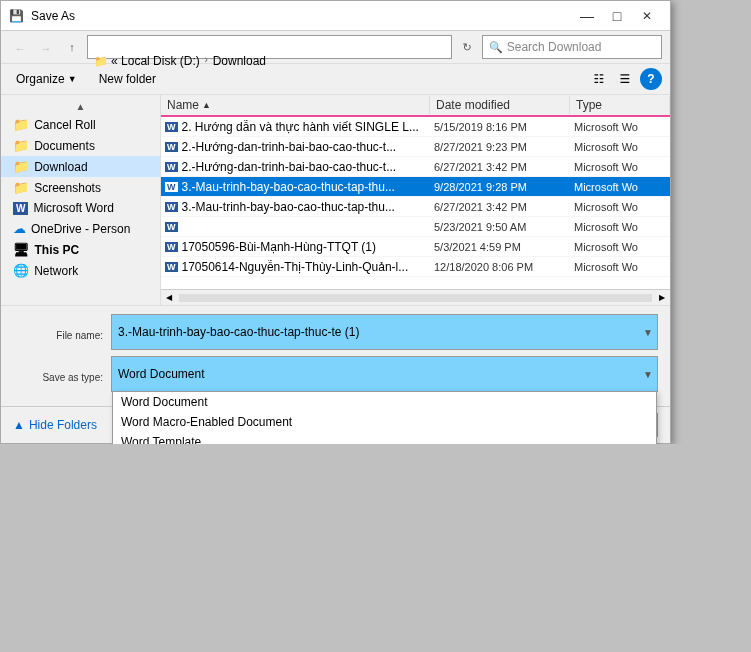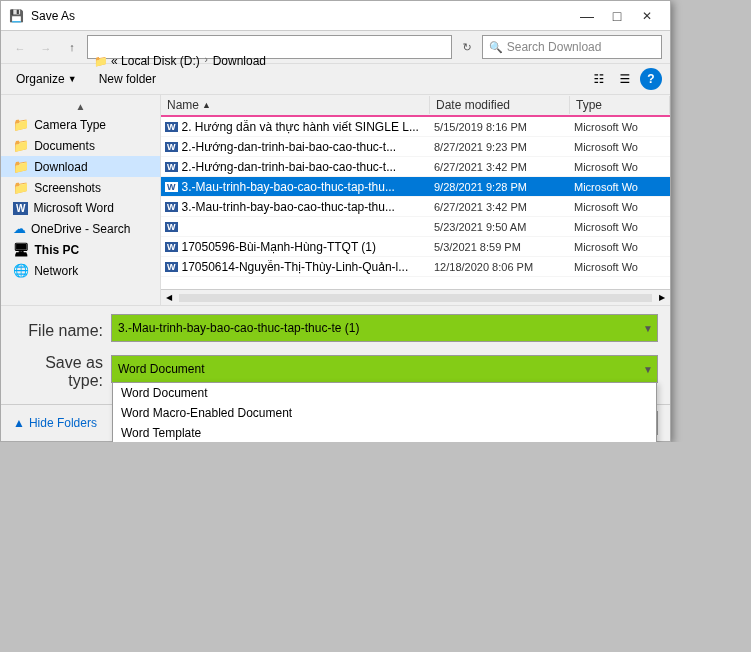--- a/index.html
+++ b/index.html
@@ -218,30 +218,30 @@
     }
     .form-row {
       display: flex;
       align-items: center;
       margin-bottom: 6px;
       gap: 8px;
     }
     .form-label {
       width: 90px;
       text-align: right;
-      font-size: 16px;
+      font-size: 10px;
       color: #333;
       flex-shrink: 0;
       margin-top: 6px;
     }
     .form-input-box {
       flex: 1;
-      height: 28px;
+      height: 36px;
       border: 1px solid #999;
-      background: #84cc16;
+      background: #7dd3fc;
       display: flex; align-items: center;
       padding: 0 6px;
       font-size: 12px;
       position: relative;
     }
     .form-input-text { flex: 1; overflow: hidden; text-overflow: ellipsis; white-space: nowrap; }
     .form-dropdown-arrow {
       font-size: 10px; color: #555;
       position: absolute; right: 4px;
     }
@@ -339,41 +339,41 @@
       </div>
     </div>
   </div>
 
   <div class="content-area">
 
     <div class="sidebar">
       <div class="sidebar-scroll-arrow">▲</div>
       <div class="sidebar-item">
         <span class="icon folder-icon">📁</span>
-        <span>Camera Type</span>
+        <span>Cancel Roll</span>
       </div>
       <div class="sidebar-item">
         <span class="icon folder-icon">📁</span>
         <span>Documents</span>
       </div>
       <div class="sidebar-item selected">
         <span class="icon folder-icon">📁</span>
         <span>Download</span>
       </div>
       <div class="sidebar-item">
         <span class="icon folder-icon">📁</span>
         <span>Screenshots</span>
       </div>
       <div class="sidebar-item">
         <span class="icon word-icon" style="background:#2b579a;color:#fff;padding:1px 3px;font-size:10px;font-weight:bold;">W</span>
         <span>Microsoft Word</span>
       </div>
       <div class="sidebar-item">
         <span class="icon" style="color:#0078d7;">☁</span>
-        <span>OneDrive - Search</span>
+        <span>OneDrive - Person</span>
       </div>
       <div class="sidebar-item" style="font-weight:bold;">
         <span class="icon">🖥</span>
         <span>This PC</span>
       </div>
       <div class="sidebar-item">
         <span class="icon">🌐</span>
         <span>Network</span>
       </div>
     </div>
@@ -444,21 +444,21 @@
           </div>
           <div class="file-date">5/23/2021 9:50 AM</div>
           <div class="file-type">Microsoft Wo</div>
         </div>
 
         <div class="file-row">
           <div class="file-cell-name">
             <span class="file-icon" style="background:#2b579a;color:#fff;padding:0px 2px;font-size:9px;font-weight:bold;">W</span>
             <span class="file-name-text">17050596-Bùi-Mạnh-Hùng-TTQT (1)</span>
           </div>
-          <div class="file-date">5/3/2021 8:59 PM</div>
+          <div class="file-date">5/3/2021 4:59 PM</div>
           <div class="file-type">Microsoft Wo</div>
         </div>
 
         <div class="file-row">
           <div class="file-cell-name">
             <span class="file-icon" style="background:#2b579a;color:#fff;padding:0px 2px;font-size:9px;font-weight:bold;">W</span>
             <span class="file-name-text">17050614-Nguyễn-Thị-Thùy-Linh-Quản-l...</span>
           </div>
           <div class="file-date">12/18/2020 8:06 PM</div>
           <div class="file-type">Microsoft Wo</div>

